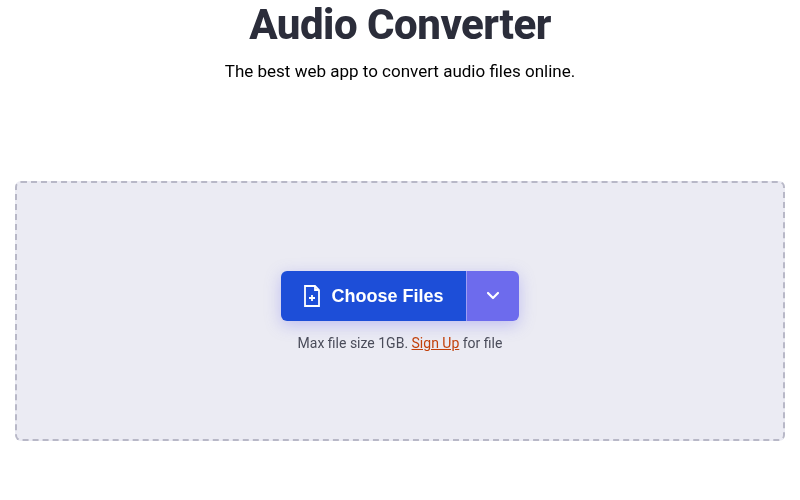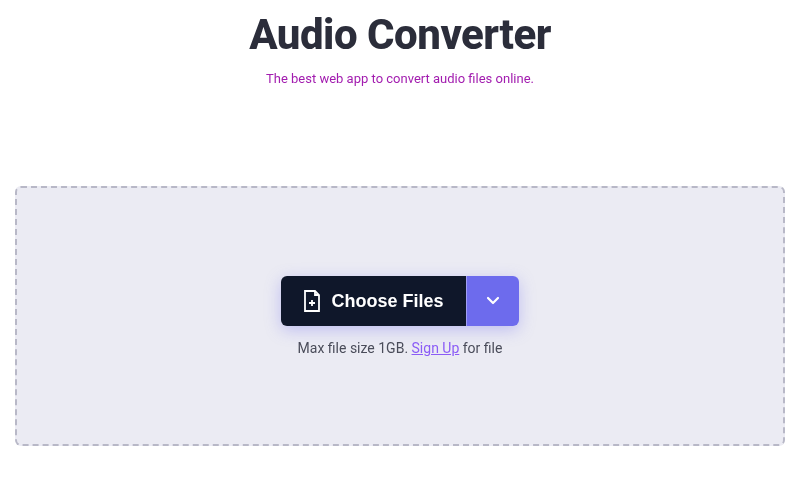--- a/index.html
+++ b/index.html
@@ -13,32 +13,31 @@
       width: 800px;
       height: 500px;
       overflow: hidden;
     }
     .container {
       width: 100%;
       height: 100%;
       display: flex;
       flex-direction: column;
       align-items: center;
-      padding-top: 10px;
     }
     .page-title {
       font-size: 42px;
       font-weight: 800;
       color: #2b2d3a;
       margin-bottom: 12px;
       letter-spacing: -0.5px;
     }
     .subtitle {
-      font-size: 13px;
-      color: #a21caf;
+      font-size: 17px;
+      color: #000000;
       margin-bottom: 100px;
     }
     .dropzone {
       width: 770px;
       height: 260px;
       border: 2px dashed #b8b8c7;
       border-radius: 6px;
       background: #ebebf3;
       display: flex;
       flex-direction: column;
@@ -46,21 +45,21 @@
       justify-content: center;
     }
     .button-group {
       display: flex;
       border-radius: 6px;
       overflow: hidden;
       box-shadow: 0 4px 16px rgba(109, 107, 237, 0.35);
       margin-bottom: 14px;
     }
     .choose-files-btn {
-      background: #0f172a;
+      background: #1d4ed8;
       color: #ffffff;
       border: none;
       padding: 14px 22px;
       font-size: 18px;
       font-weight: 700;
       display: flex;
       align-items: center;
       gap: 10px;
       cursor: pointer;
     }
@@ -76,21 +75,21 @@
       display: flex;
       align-items: center;
       justify-content: center;
       cursor: pointer;
     }
     .hint {
       font-size: 14px;
       color: #4a4c5a;
     }
     .hint a {
-      color: #8b5cf6;
+      color: #c2410c;
       text-decoration: underline;
       cursor: pointer;
     }
   </style>
 </head>
 <body>
 
 <div class="container">
   <h1 class="page-title">Audio Converter</h1>
   <p class="subtitle">The best web app to convert audio files online.</p>

